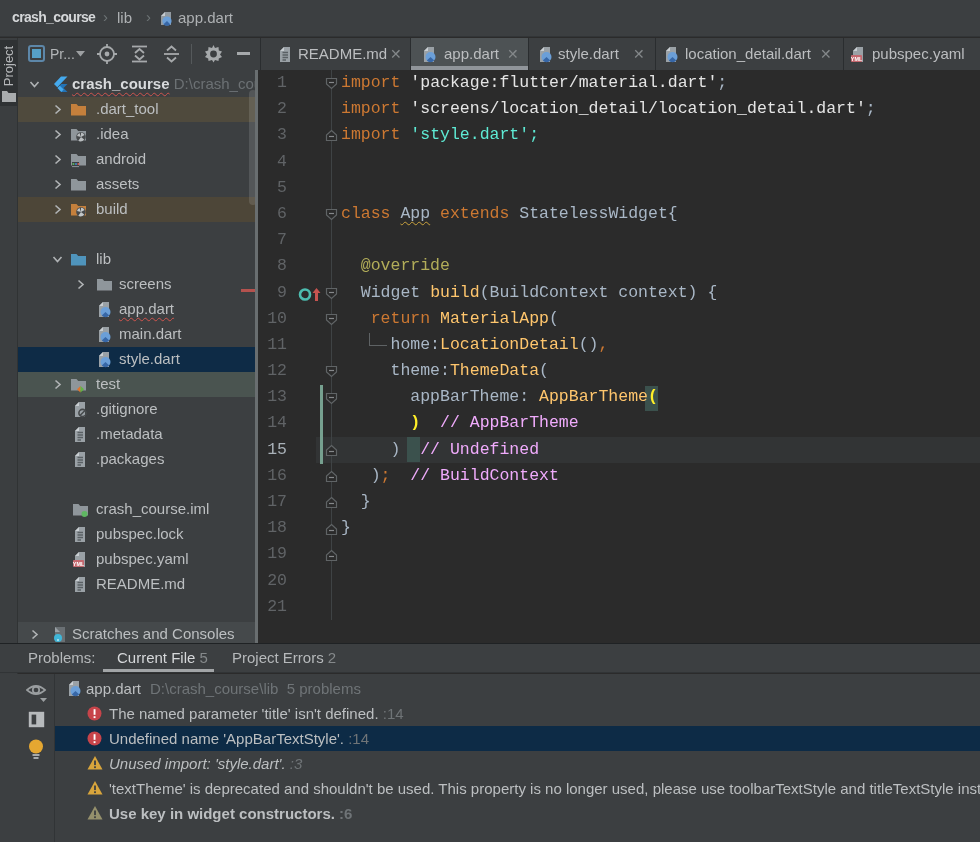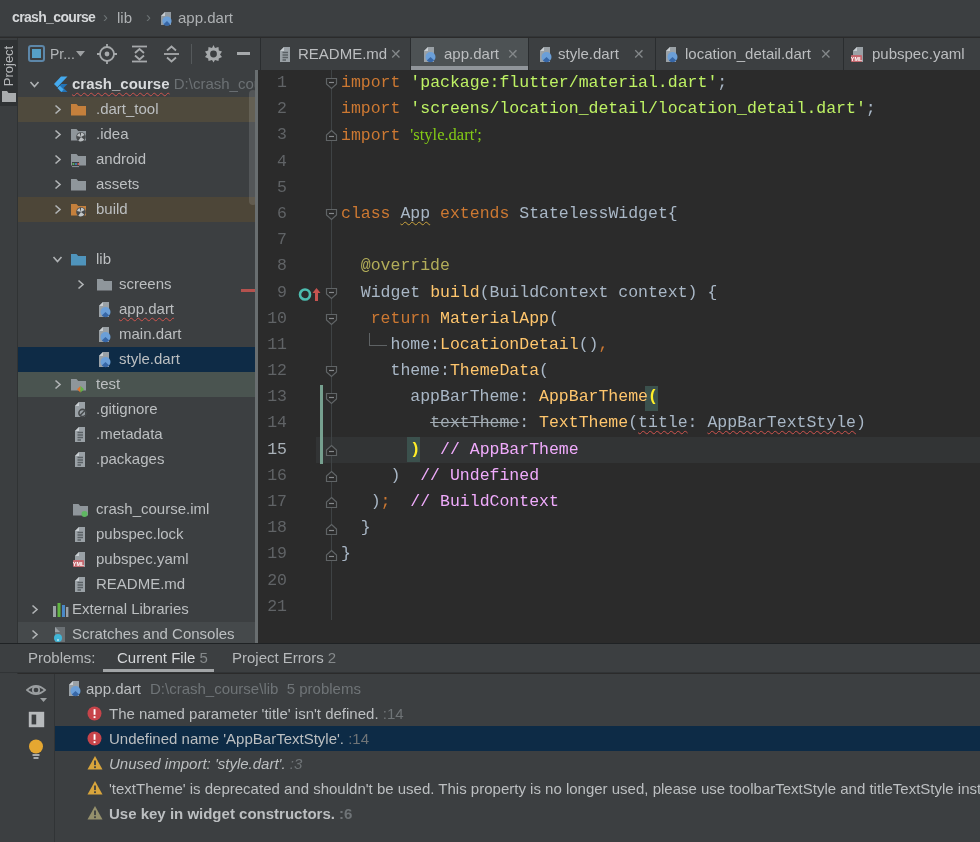--- a/index.html
+++ b/index.html
@@ -22,22 +22,22 @@
 .trow span.lbl{position:absolute;top:3px;}
 .chev{position:absolute;top:7px;width:11px;height:11px;}
 .ticon{position:absolute;top:4px;width:17px;height:17px;}
 
 #editor{left:258px;top:70px;width:722px;height:573px;background:#2b2b2b;overflow:hidden;}
 #lnums{position:absolute;left:0px;top:0;width:29px;text-align:right;font-family:"Liberation Mono",monospace;font-size:16.5px;line-height:26.2px;color:#606366;}
 #code{position:absolute;left:83px;top:0;font-family:"Liberation Mono",monospace;font-size:16.5px;line-height:26.2px;color:#a9b7c6;}
 #code>div{white-space:pre;height:26.2px;}
 #lnums>div{height:26.2px;}
 .k{color:#cc7832;}
-.s{color:#bef264;}
-.gs{color:#84cc16;font-family:Liberation Serif, serif;}
+.s{color:#e5e5e5;}
+.gs{color:#5eead4;}
 .y{color:#ffc66d;}
 .c{color:#f0abfc;font-family:Liberation Mono, monospace;}
 .ann{color:#b2ad59;}
 .strike{text-decoration:line-through;color:#a2acb4;}
 .rwavy{text-decoration:underline wavy #cf544e 1px;text-underline-offset:3px;text-decoration-skip-ink:none;}
 .ywavy{text-decoration:underline wavy #c9a23d 1px;text-underline-offset:3px;text-decoration-skip-ink:none;}
 .brace{color:#ffef28;font-weight:bold;}
 
 #probhead{left:0;top:643px;width:980px;height:30px;background:#3c3f41;border-top:1px solid #1f2224;border-bottom:1px solid #313436;font-size:15px;color:#b6b9bb;}
 #probbody{left:0;top:674px;width:980px;height:168px;background:#3c3f41;}
@@ -331,32 +331,20 @@
         </svg>
   <span class="lbl" style="left:78px;">pubspec.yaml</span>
  </div>
  <div class="trow" style="top:502px;">
   <svg class="ticon" style="left:54px;" viewBox="0 0 17 17">
           <path d="M3 5 L7 1 H13 V16 H3 Z" fill="#9aa1a6"></path>
           <path d="M3 5 H7 V1 Z" fill="#c9ced2"></path>
           <path d="M5.5 6.5 H11 M5.5 9 H11 M5.5 11.5 H11 M5.5 14 H9" stroke="#5a6064" stroke-width="1.3"></path>
         </svg>
   <span class="lbl" style="left:78px;">README.md</span>
- </div>
- <div class="trow" style="top:527px;">
-  <svg class="chev" style="left:11px;" viewBox="0 0 11 11">
-          <path d="M3.5 1.5 L8 5.5 L3.5 9.5" fill="none" stroke="#b0b3b5" stroke-width="1.6"></path>
-        </svg>
-  <svg class="ticon" style="left:34px;" viewBox="0 0 17 17">
-          <rect x="1" y="5" width="3" height="11" fill="#9aa1a6"></rect>
-          <rect x="5.5" y="2" width="3" height="14" fill="#62b543"></rect>
-          <rect x="10" y="4" width="3" height="12" fill="#4a88c7"></rect>
-          <rect x="14" y="6" width="2.4" height="10" fill="#9aa1a6"></rect>
-        </svg>
-  <span class="lbl" style="left:54px;">External Libraries</span>
  </div>
  <div class="trow" style="top:552px;background:#45494b;">
   <svg class="chev" style="left:11px;" viewBox="0 0 11 11">
           <path d="M3.5 1.5 L8 5.5 L3.5 9.5" fill="none" stroke="#b0b3b5" stroke-width="1.6"></path>
         </svg>
   <svg class="ticon" style="left:34px;" viewBox="0 0 17 17">
           <path d="M3 1 H13 V16 H3 Z" fill="#6a7074"></path>
           <path d="M3 1 L8 6 H3 Z" fill="#9aa1a6"></path>
           <circle cx="6" cy="12" r="4" fill="#3fb6d8"></circle>
           <path d="M5 14 h2" stroke="#fff" stroke-width="1"></path>
@@ -417,21 +405,20 @@
 <div>&nbsp;</div>
 <div>&nbsp;</div>
 <div><span class="k">class</span> <span class="ywavy">App</span> <span class="k">extends</span> StatelessWidget{</div>
 <div>&nbsp;</div>
 <div>  <span class="ann">@override</span></div>
 <div>  Widget <span class="y">build</span>(BuildContext context) {</div>
 <div>   <span class="k">return</span> <span class="y">MaterialApp</span>(</div>
 <div>     home:<span class="y">LocationDetail</span>()<span class="k">,</span></div>
 <div>     theme:<span class="y">ThemeData</span>(</div>
 <div>       appBarTheme: <span class="y">AppBarTheme</span><span class="brace">(</span></div>
-<div>         <span class="strike">textTheme</span>: <span class="y">TextTheme</span>(<span class="rwavy">title</span>: <span class="rwavy">AppBarTextStyle</span>)</div>
 <div>       <span class="brace">)</span>  <span class="c">// AppBarTheme</span></div>
 <div>     )  <span class="c">// Undefined</span></div>
 <div>   )<span class="k">;</span>  <span class="c">// BuildContext</span></div>
 <div>  }</div>
 <div>}</div>
 <div>&nbsp;</div>
 <div>&nbsp;</div>
       </div>
 
  <svg class="abs" style="left:67px;top:7px;" width="13" height="13" viewBox="0 0 13 13">

